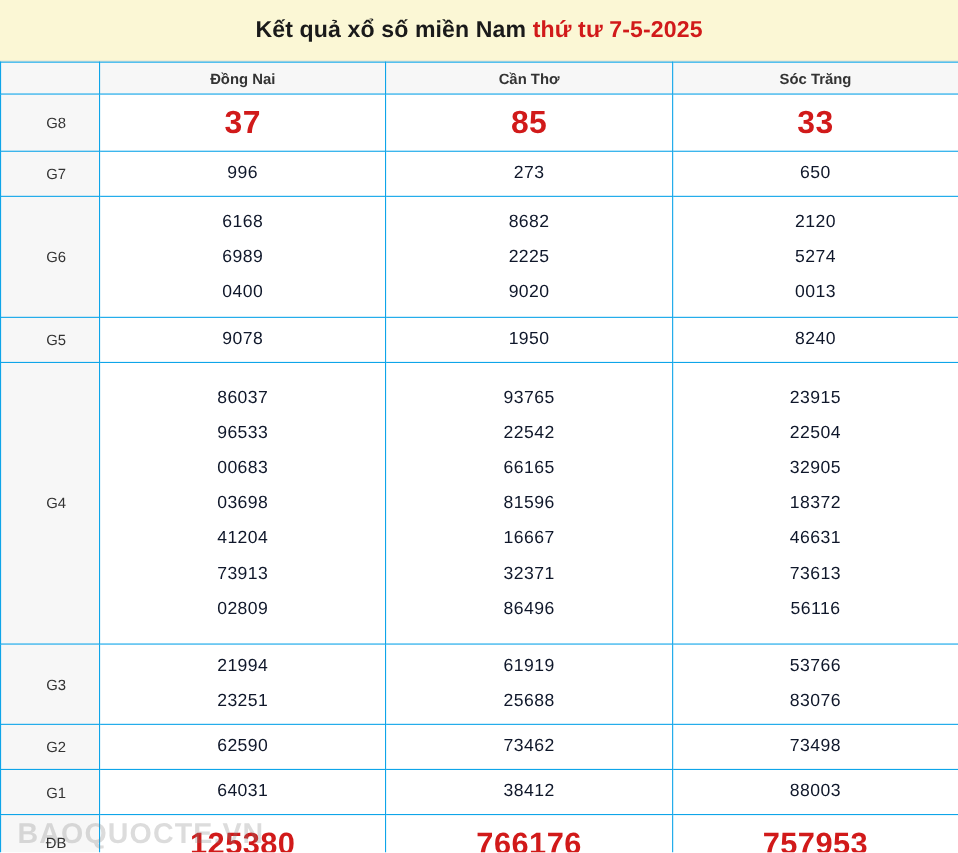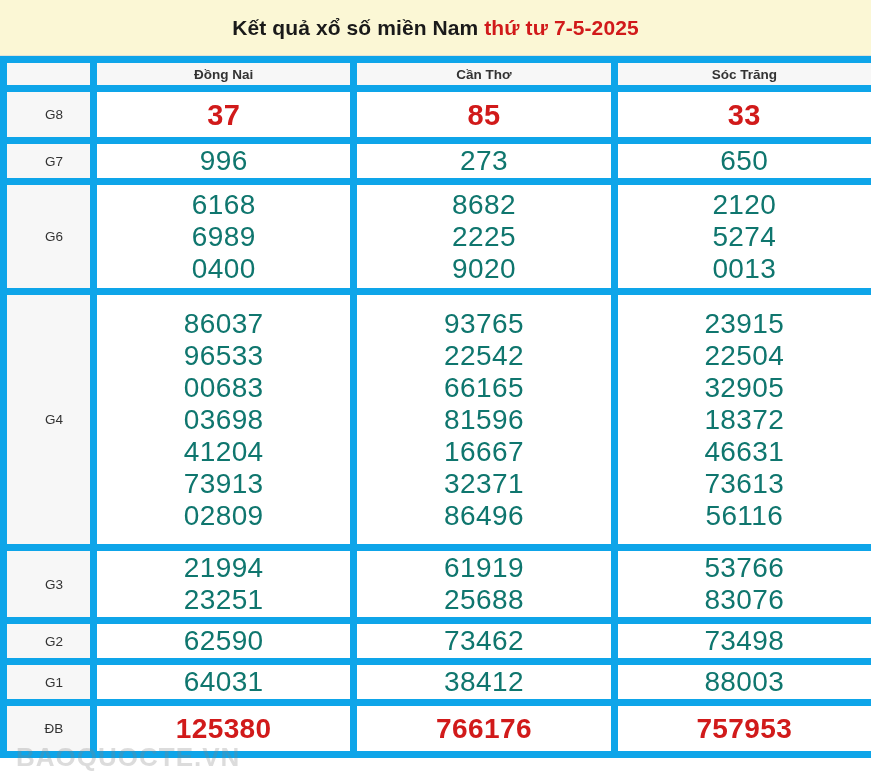--- a/index.html
+++ b/index.html
@@ -37,21 +37,21 @@
   table.results {
     width: 871px;
     border-collapse: collapse;
     table-layout: fixed;
   }
   table.results col.label { width: 90px; }
   table.results col.prov { width: 260.33px; }
 
   table.results th,
   table.results td {
-    border: 7px solid #0ea5e9;
+    border: 1px solid #0ea5e9;
     text-align: center;
     vertical-align: middle;
     color: #333333;
   }
   thead th {
     background: #f7f7f7;
     font-size: 13.5px;
     font-weight: bold;
     color: #1f1f1f;
     height: 29px;
@@ -69,22 +69,22 @@
   td.nums {
     padding: 0;
     background: #ffffff;
   }
   td.nums .stack {
     display: flex;
     flex-direction: column;
     justify-content: center;
   }
   td.nums .num {
-    font-size: 28px;
-    color: #0f766e;
+    font-size: 16px;
+    color: #0f172a;
     line-height: 32px;
     letter-spacing: 0.4px;
   }
   
   tr.g8 td.nums .num {
     font-size: 29px;
     font-weight: bold;
     color: #d11a1a;
     line-height: 38px;
   }
@@ -205,20 +205,38 @@
         </td>
         <td class="nums">
           <div class="stack">
             <div class="num">2120</div>
             <div class="num">5274</div>
             <div class="num">0013</div>
           </div>
         </td>
       </tr>
 
+      <tr class="g5">
+        <td class="rowlabel">G5</td>
+        <td class="nums">
+          <div class="stack">
+            <div class="num">9078</div>
+          </div>
+        </td>
+        <td class="nums">
+          <div class="stack">
+            <div class="num">1950</div>
+          </div>
+        </td>
+        <td class="nums">
+          <div class="stack">
+            <div class="num">8240</div>
+          </div>
+        </td>
+      </tr>
 
       <tr class="g4">
         <td class="rowlabel">G4</td>
         <td class="nums">
           <div class="stack">
             <div class="num">86037</div>
             <div class="num">96533</div>
             <div class="num">00683</div>
             <div class="num">03698</div>
             <div class="num">41204</div>

